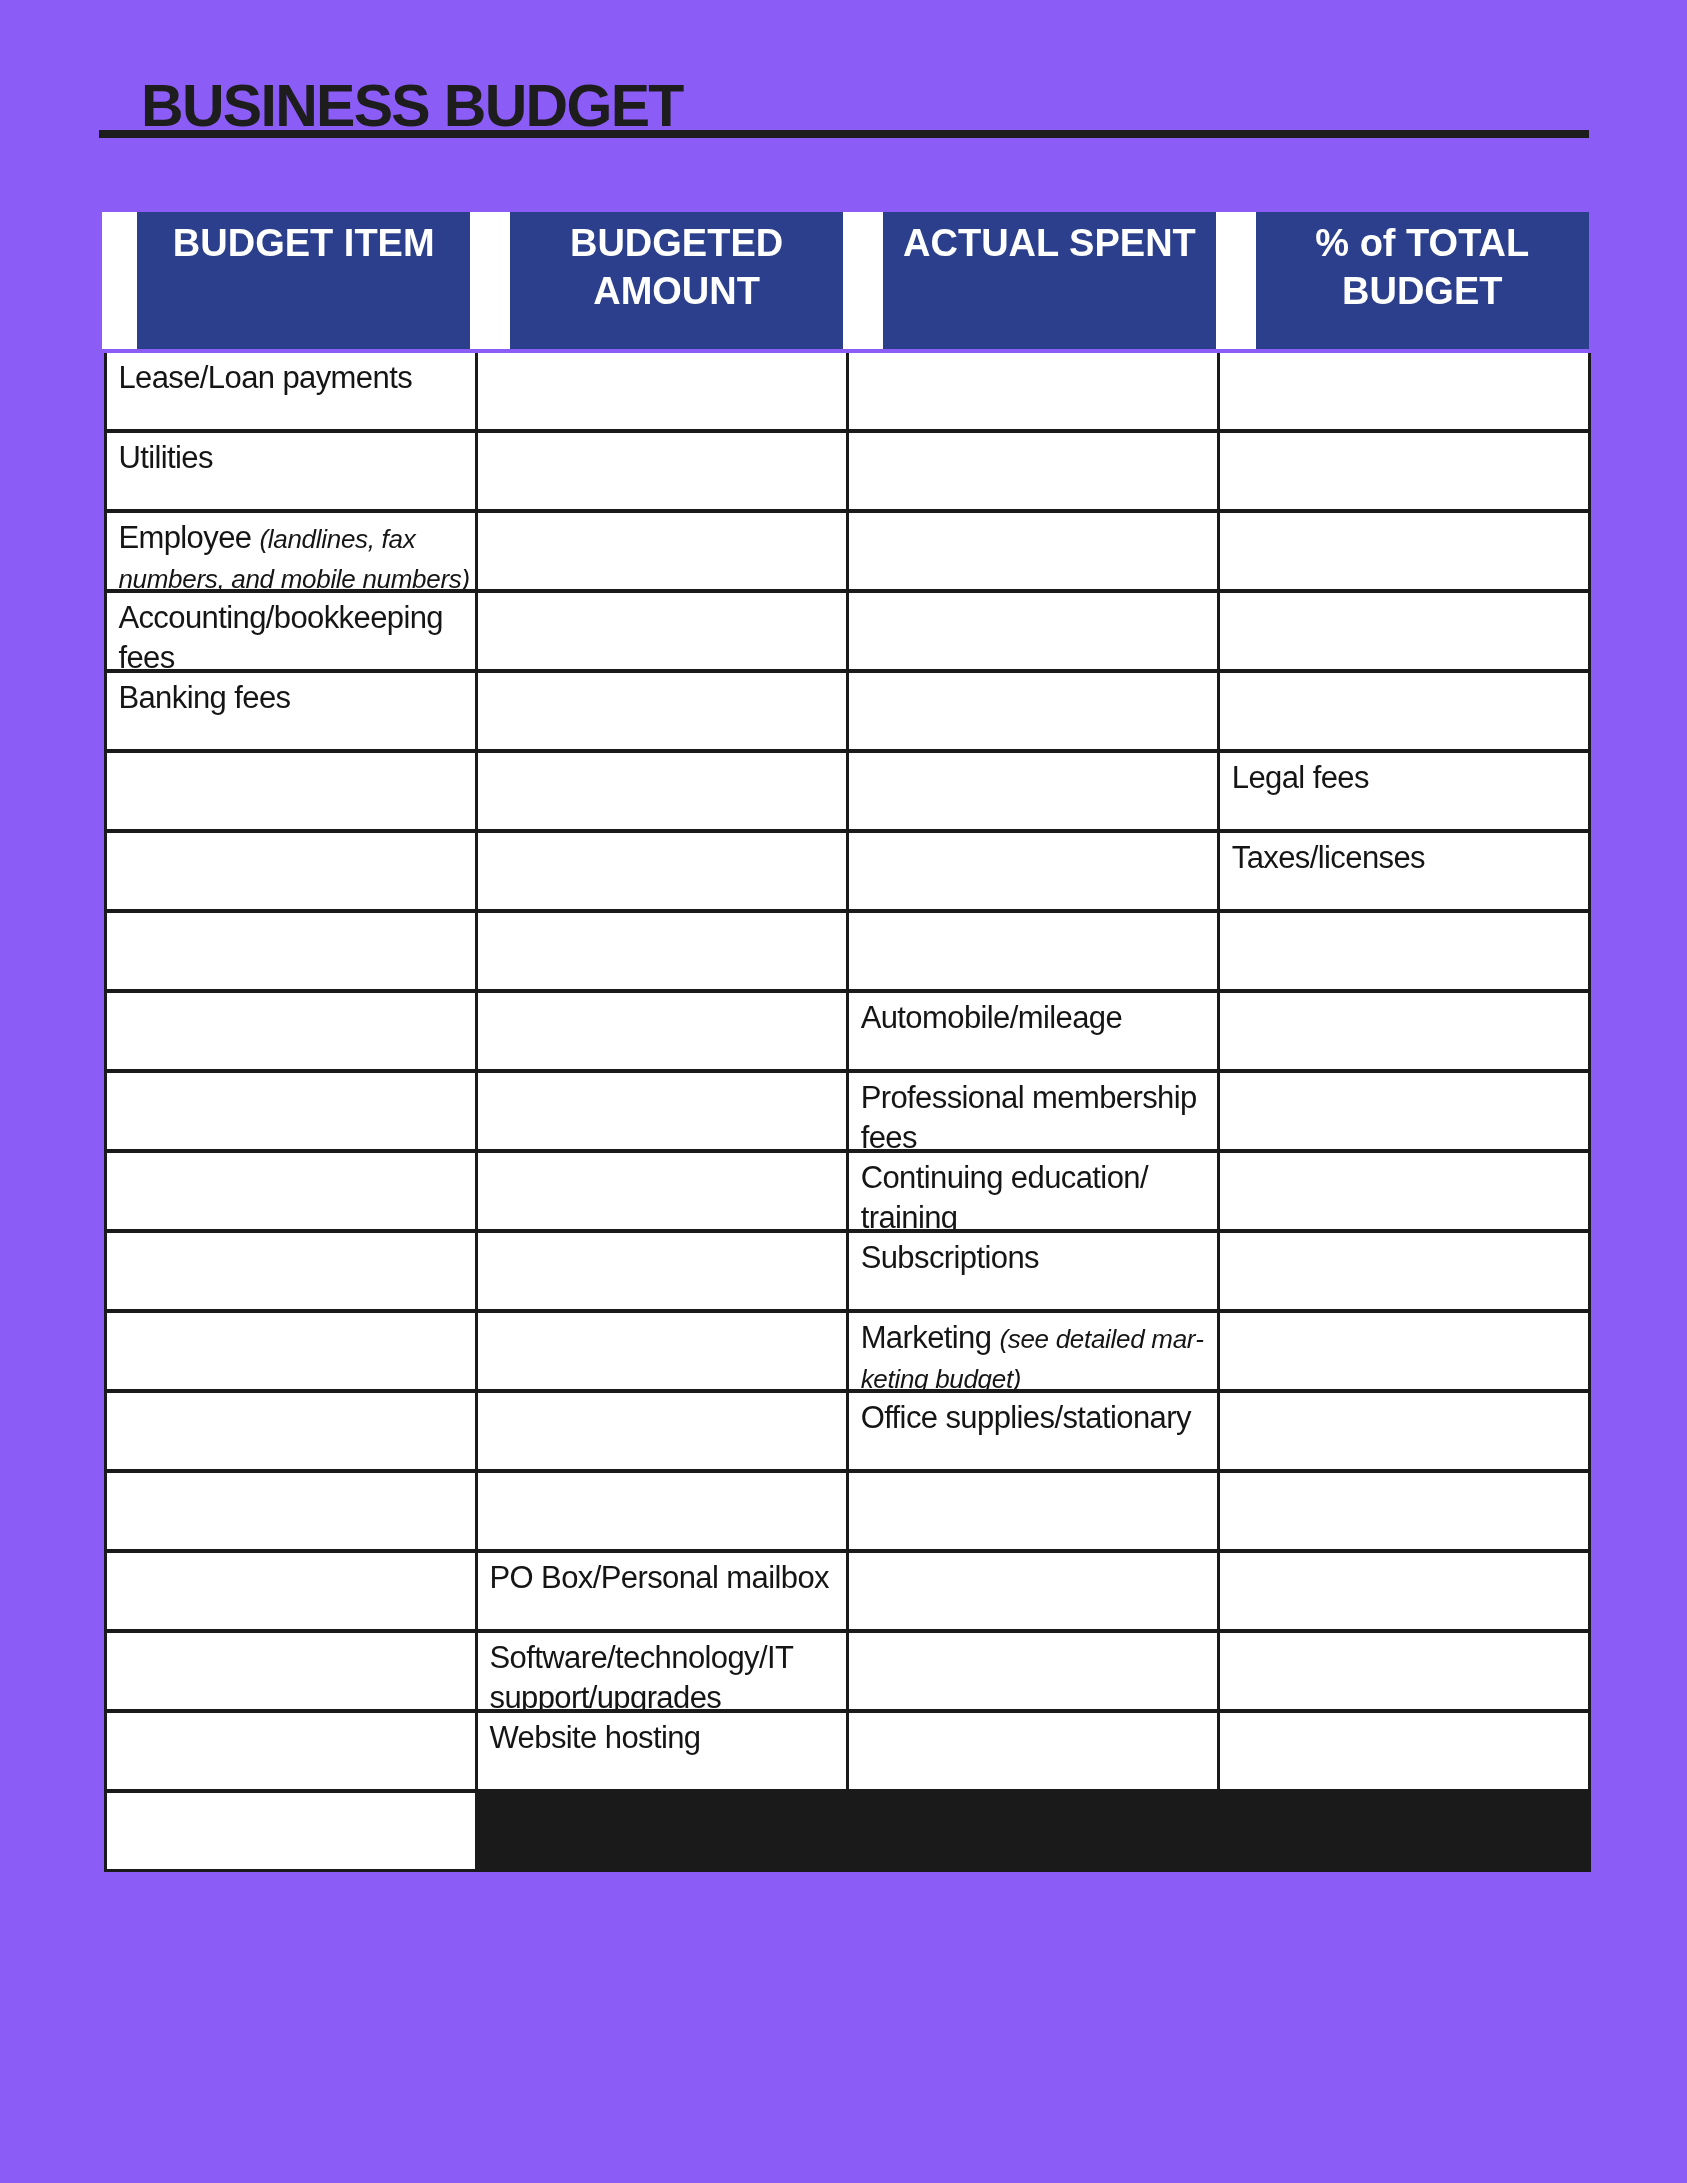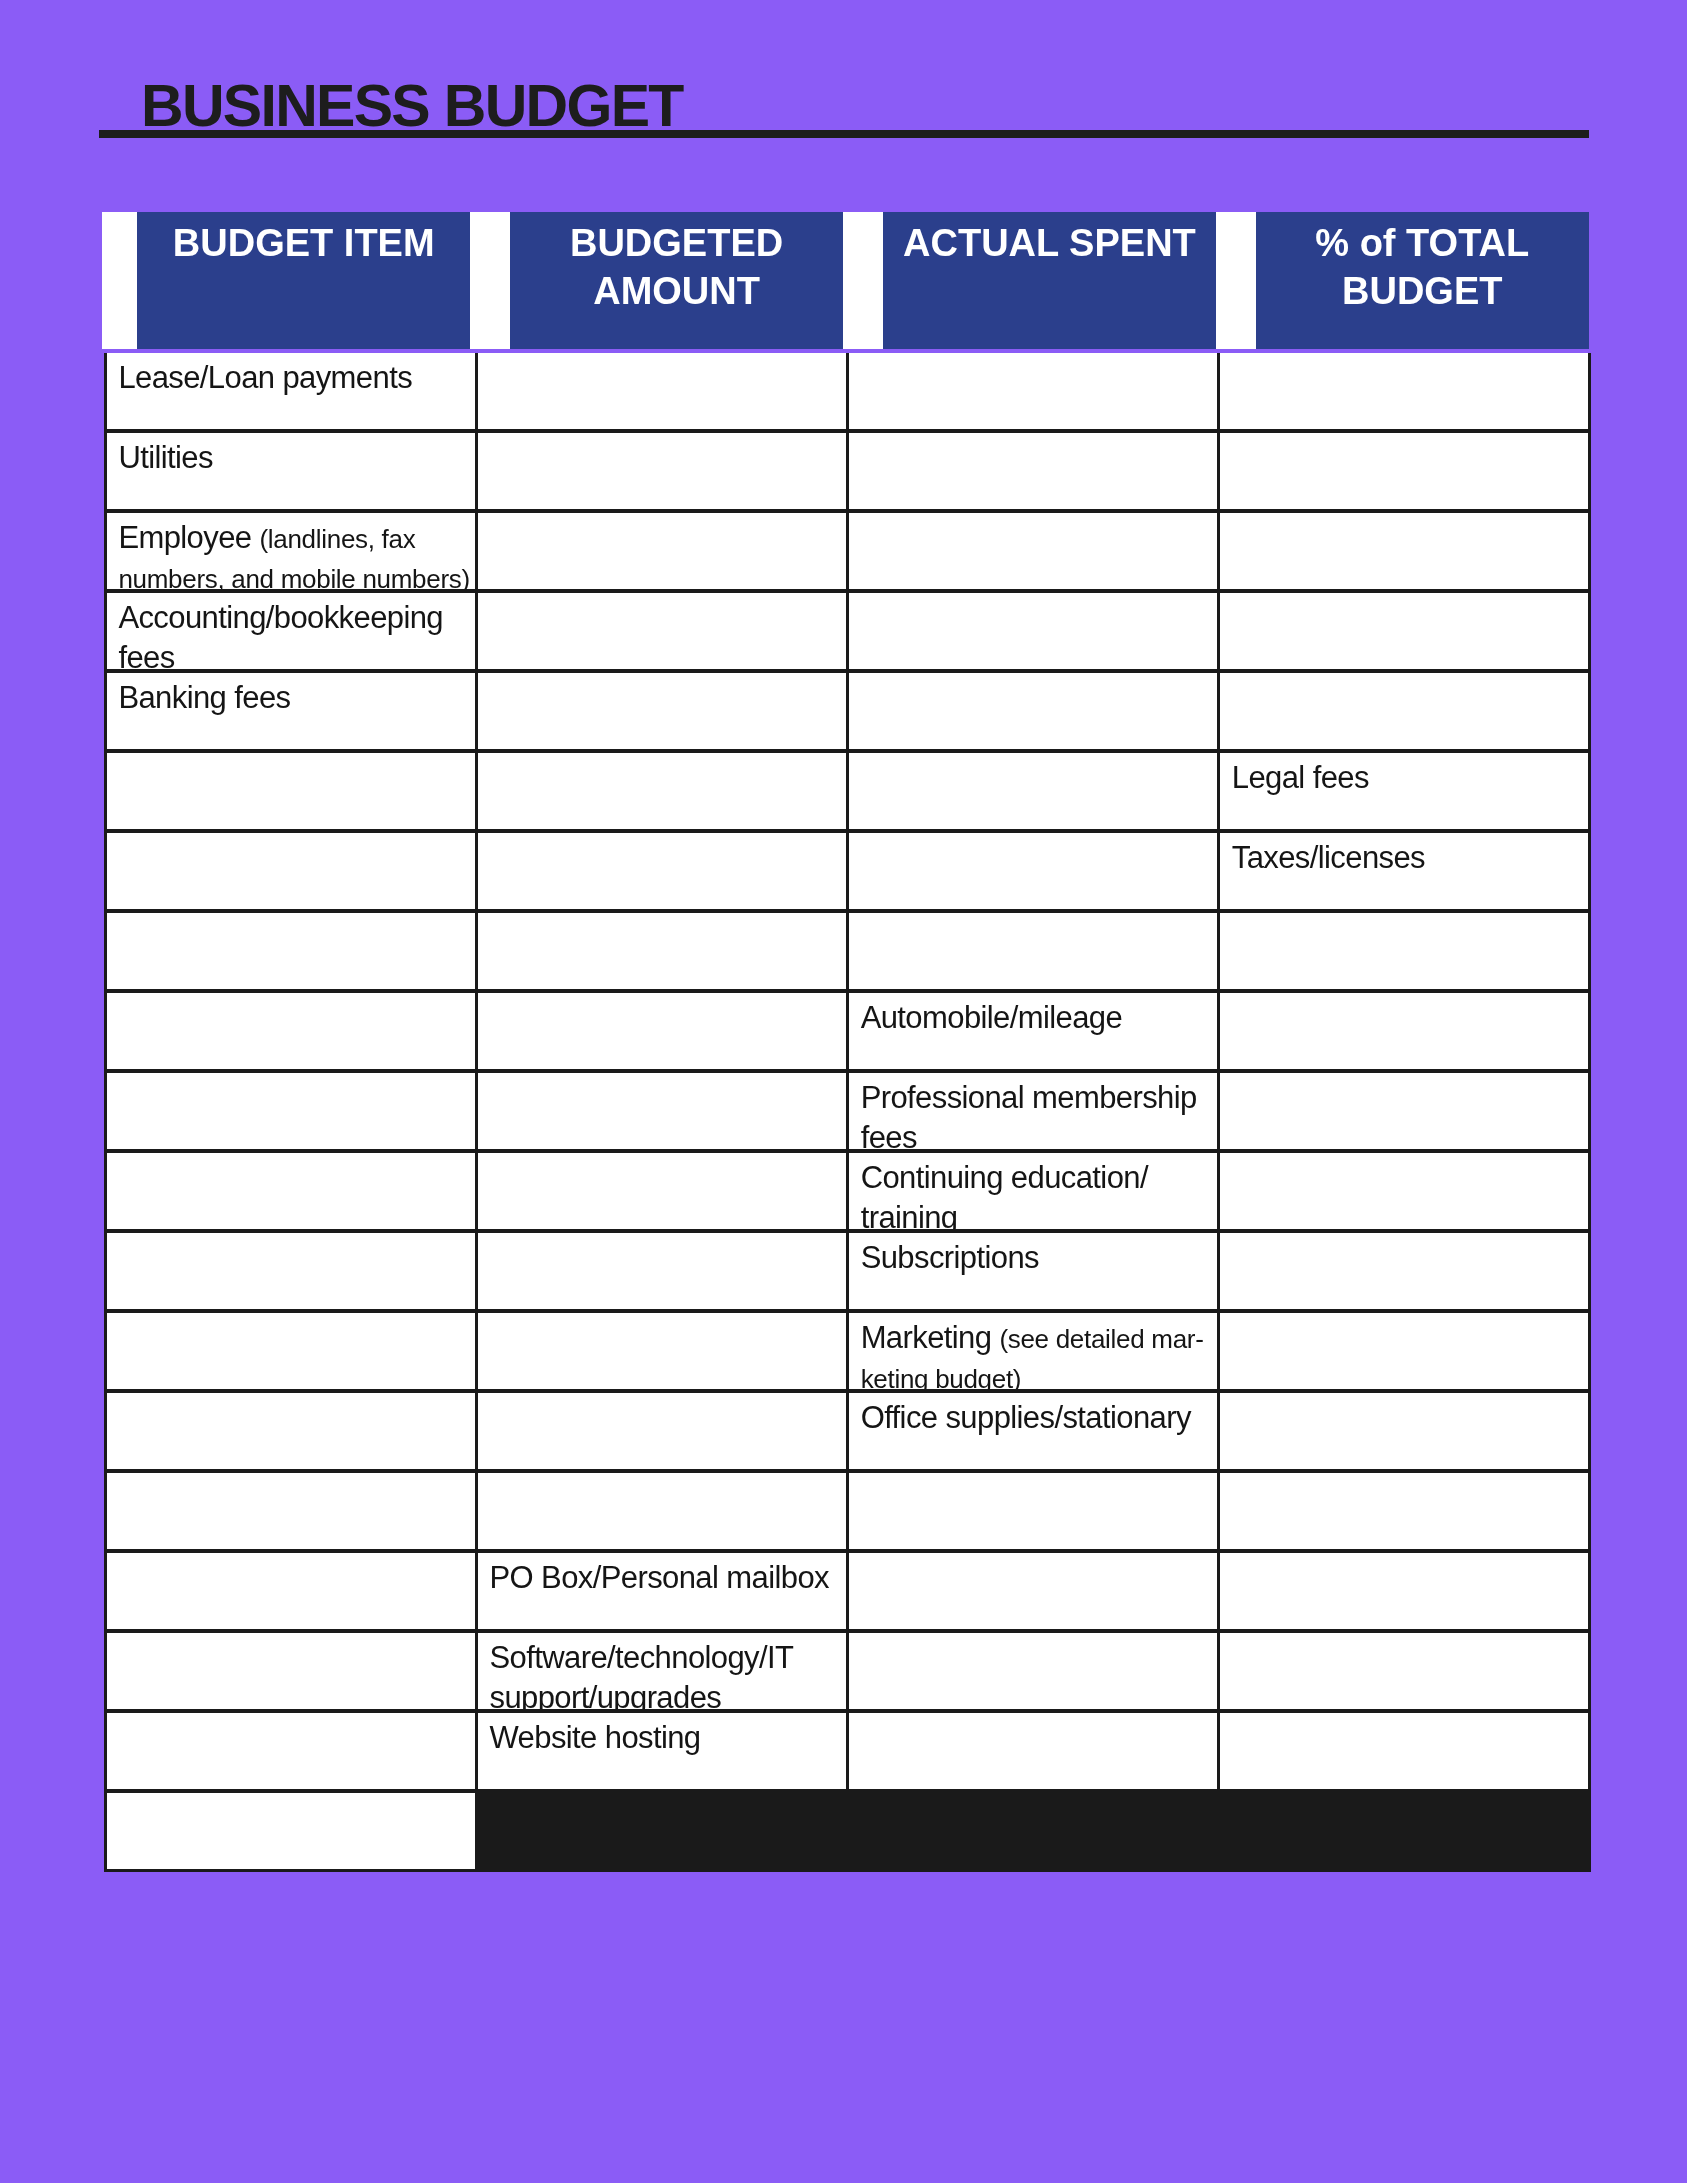--- a/index.html
+++ b/index.html
@@ -35,21 +35,21 @@
   }
   .cell{
     background:#ffffff;overflow:hidden;box-sizing:border-box;
   }
   .item-cell{
     padding:5.2px 3.5px 0 11.4px;
     font-size:31px;letter-spacing:-0.6px;line-height:1.3;color:#151515;
     hyphens:manual;-webkit-hyphens:manual;
   }
   .item-note{
-    font-size:26px;letter-spacing:-0.3px;
+    font-style:italic;font-size:26px;letter-spacing:-0.3px;
   }
   .item-note:empty{display:none;}
 </style>
 </head>
 <body>
 
 <div id="page">
 
   <div id="doc-title">BUSINESS BUDGET</div>
   <div id="title-underline"></div>

